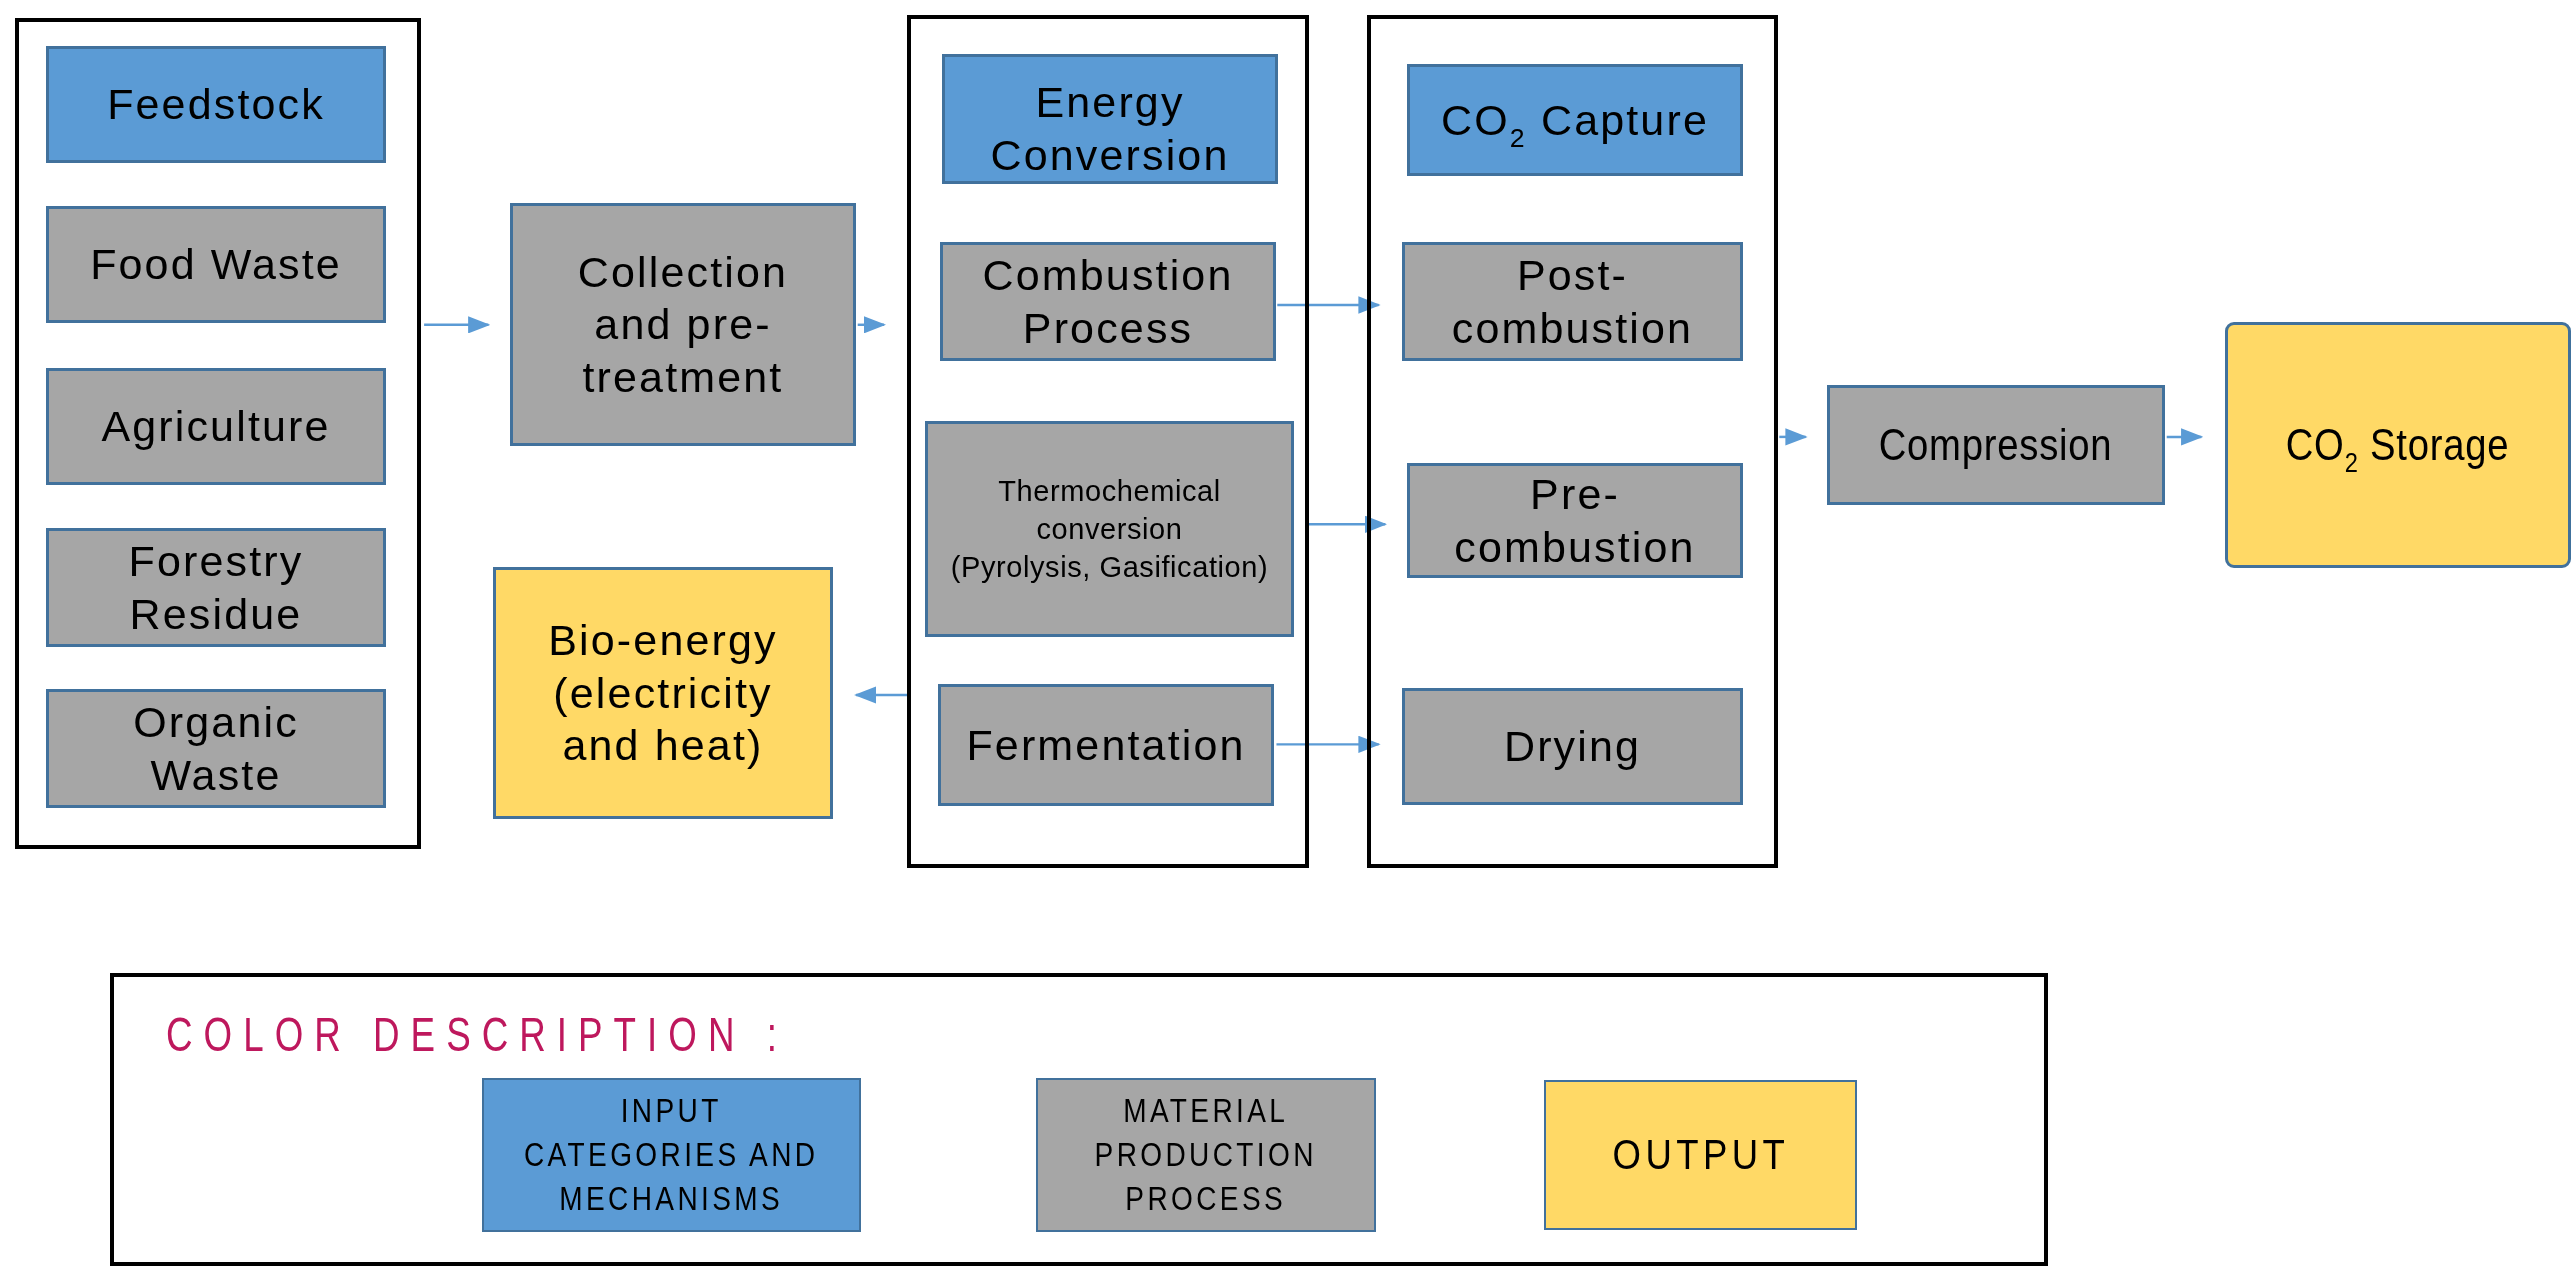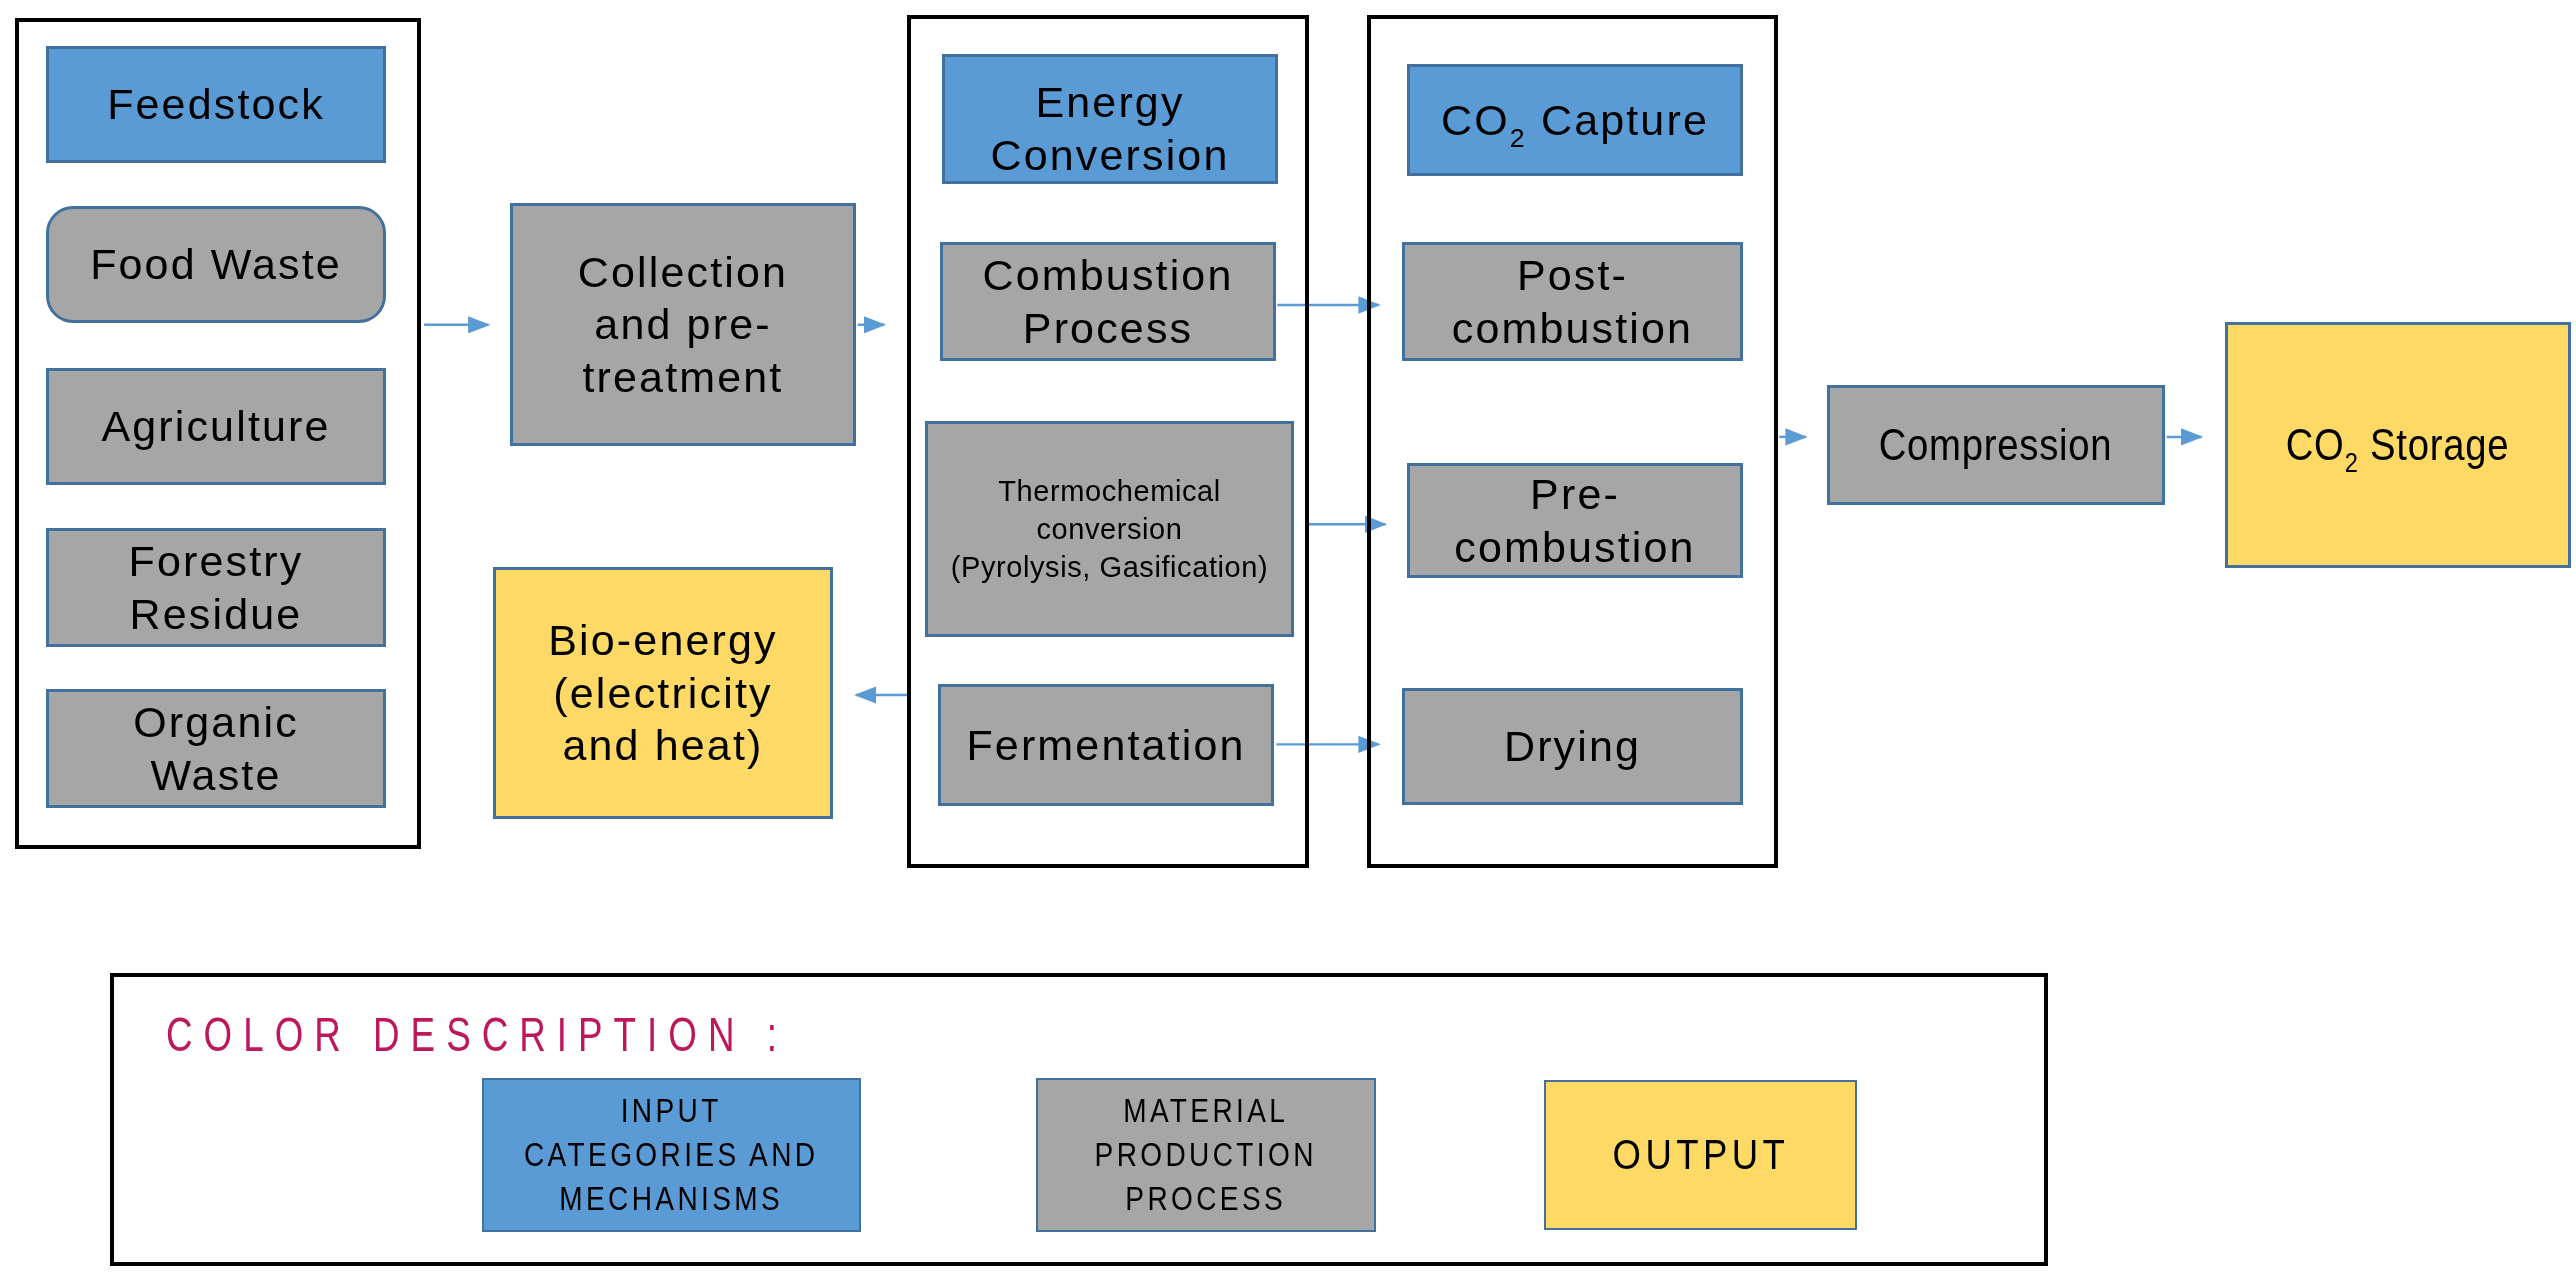--- a/index.html
+++ b/index.html
@@ -54,21 +54,21 @@
     </g>
   </svg>
 
   <div class="group" style="left:15px;top:18px;width:406px;height:831px;"></div>
   <div class="group" style="left:907px;top:15px;width:402px;height:853px;"></div>
   <div class="group" style="left:1367px;top:15px;width:411px;height:853px;"></div>
 
   <div class="node blue" style="left:46px;top:46px;width:340px;height:117px;">
     <span class="lbl">Feedstock</span>
   </div>
-  <div class="node gray" style="left:46px;top:206px;width:340px;height:117px;border-radius:27px;">
+  <div class="node gray" style="left:46px;top:206px;width:340px;height:117px;">
     <span class="lbl">Food Waste</span>
   </div>
   <div class="node gray" style="left:46px;top:368px;width:340px;height:117px;">
     <span class="lbl">Agriculture</span>
   </div>
   <div class="node gray" style="left:46px;top:528px;width:340px;height:119px;">
     <span class="lbl">Forestry
 Residue</span>
   </div>
   <div class="node gray" style="left:46px;top:689px;width:340px;height:119px;">
@@ -115,21 +115,21 @@
     <span class="lbl">Pre-
 combustion</span>
   </div>
   <div class="node gray" style="left:1402px;top:688px;width:341px;height:117px;">
     <span class="lbl">Drying</span>
   </div>
 
   <div class="node gray" style="left:1827px;top:385px;width:338px;height:120px;">
     <span class="lbl compr cond">Compression</span>
   </div>
-  <div class="node yellow" style="left:2225px;top:322px;width:346px;height:246px;">
+  <div class="node yellow" style="left:2225px;top:322px;width:346px;height:246px;border-radius:9px;">
     <span class="lbl storage cond"><span>CO</span><sub>2</sub><span> Storage</span></span>
   </div>
 
   <div class="group" style="left:110px;top:973px;width:1938px;height:293px;"></div>
   <div class="legend-title">
     <span class="cond-l">COLOR DESCRIPTION :</span>
   </div>
   <div class="node blue legend-node" style="left:482px;top:1078px;width:379px;height:154px;">
     <span class="lbl lg-entry cond">INPUT
 CATEGORIES AND

